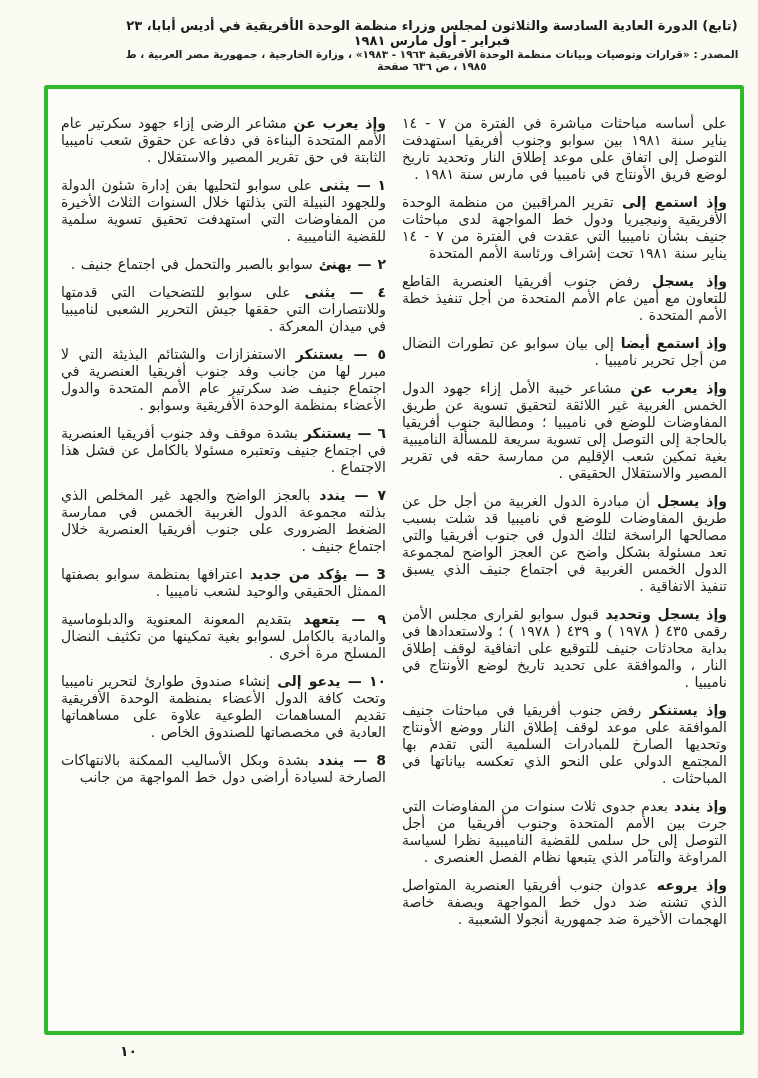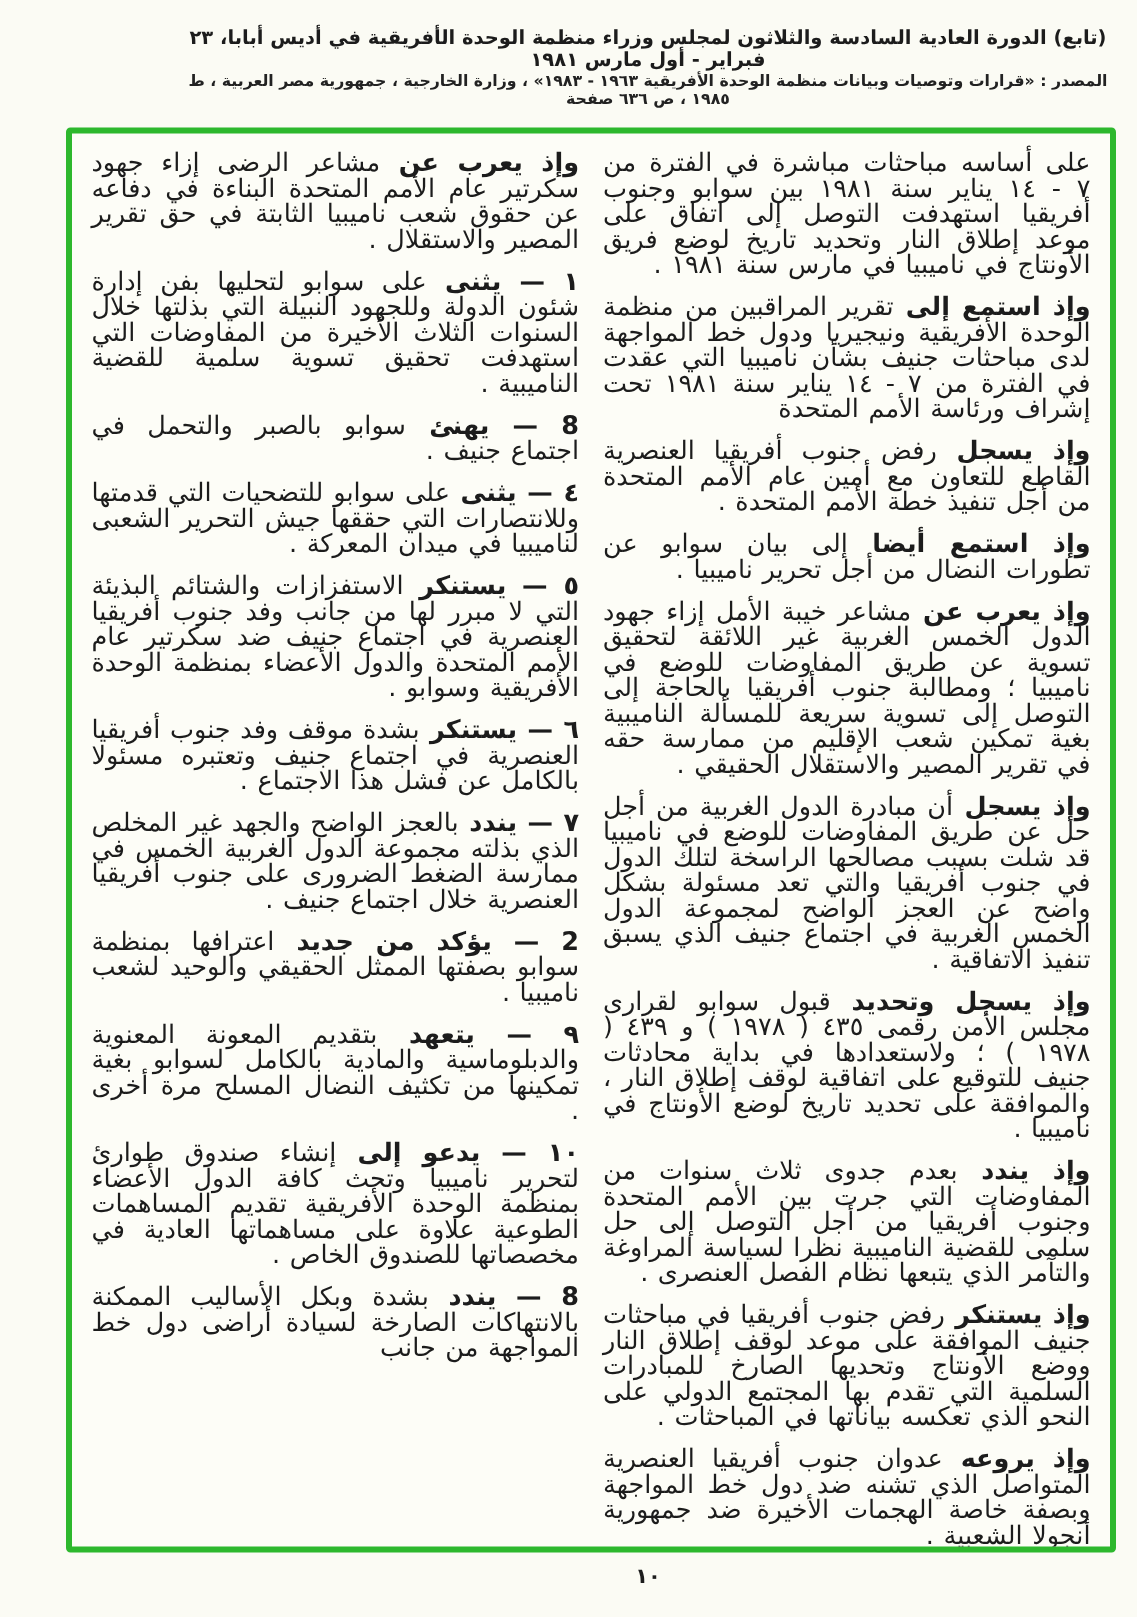--- a/index.html
+++ b/index.html
@@ -23,30 +23,31 @@
     border:4px solid var(--green);
     border-radius:3px;
     padding:12px 13px 8px;
     background:#fdfdf7;
     overflow:hidden;
   }
   .columns { display:flex; direction:rtl; gap:16px; height:100%; }
   .col {
     flex:1 1 0;
     text-align:justify;
-    font-size:17px;
+    font-size:14px;
     line-height:17px;
     word-spacing:1px;
     direction:rtl;
+    margin-top:14px;
   }
   .para { margin-bottom:11px; }
   .lead { font-weight:bold; }
 
   .page-number {
-    text-align:center;
+    text-align:left;
     font-size:14px;
     font-weight:bold;
     margin-top:8px;
   }
 </style>
 </head>
 <body>
 
 <div class="page">
 
@@ -58,33 +59,33 @@
   <div class="green-box">
     <div class="columns">
       <div class="col" id="col-right">
           <p class="para">على أساسه مباحثات مباشرة في الفترة من ٧ - ١٤ يناير سنة ١٩٨١ بين سوابو وجنوب أفريقيا استهدفت التوصل إلى اتفاق على موعد إطلاق النار وتحديد تاريخ لوضع فريق الأونتاج في ناميبيا في مارس سنة ١٩٨١ .</p>
           <p class="para"><span class="lead">وإذ استمع إلى </span>تقرير المراقبين من منظمة الوحدة الأفريقية ونيجيريا ودول خط المواجهة لدى مباحثات جنيف بشأن ناميبيا التي عقدت في الفترة من ٧ - ١٤ يناير سنة ١٩٨١ تحت إشراف ورئاسة الأمم المتحدة</p>
           <p class="para"><span class="lead">وإذ يسجل </span>رفض جنوب أفريقيا العنصرية القاطع للتعاون مع أمين عام الأمم المتحدة من أجل تنفيذ خطة الأمم المتحدة .</p>
           <p class="para"><span class="lead">وإذ استمع أيضا </span>إلى بيان سوابو عن تطورات النضال من أجل تحرير ناميبيا .</p>
           <p class="para"><span class="lead">وإذ يعرب عن </span>مشاعر خيبة الأمل إزاء جهود الدول الخمس الغربية غير اللائقة لتحقيق تسوية عن طريق المفاوضات للوضع في ناميبيا ؛ ومطالبة جنوب أفريقيا بالحاجة إلى التوصل إلى تسوية سريعة للمسألة الناميبية بغية تمكين شعب الإقليم من ممارسة حقه في تقرير المصير والاستقلال الحقيقي .</p>
           <p class="para"><span class="lead">وإذ يسجل </span>أن مبادرة الدول الغربية من أجل حل عن طريق المفاوضات للوضع في ناميبيا قد شلت بسبب مصالحها الراسخة لتلك الدول في جنوب أفريقيا والتي تعد مسئولة بشكل واضح عن العجز الواضح لمجموعة الدول الخمس الغربية في اجتماع جنيف الذي يسبق تنفيذ الاتفاقية .</p>
           <p class="para"><span class="lead">وإذ يسجل وتحديد </span>قبول سوابو لقرارى مجلس الأمن رقمى ٤٣٥ ( ١٩٧٨ ) و ٤٣٩ ( ١٩٧٨ ) ؛ ولاستعدادها في بداية محادثات جنيف للتوقيع على اتفاقية لوقف إطلاق النار ، والموافقة على تحديد تاريخ لوضع الأونتاج في ناميبيا .</p>
+          <p class="para"><span class="lead">وإذ يستنكر </span>رفض جنوب أفريقيا في مباحثات جنيف الموافقة على موعد لوقف إطلاق النار ووضع الأونتاج وتحديها الصارخ للمبادرات السلمية التي تقدم بها المجتمع الدولي على النحو الذي تعكسه بياناتها في المباحثات .</p>
           <p class="para"><span class="lead">وإذ يندد </span>بعدم جدوى ثلاث سنوات من المفاوضات التي جرت بين الأمم المتحدة وجنوب أفريقيا من أجل التوصل إلى حل سلمى للقضية الناميبية نظرا لسياسة المراوغة والتآمر الذي يتبعها نظام الفصل العنصرى .</p>
-          <p class="para"><span class="lead">وإذ يستنكر </span>رفض جنوب أفريقيا في مباحثات جنيف الموافقة على موعد لوقف إطلاق النار ووضع الأونتاج وتحديها الصارخ للمبادرات السلمية التي تقدم بها المجتمع الدولي على النحو الذي تعكسه بياناتها في المباحثات .</p>
           <p class="para"><span class="lead">وإذ يروعه </span>عدوان جنوب أفريقيا العنصرية المتواصل الذي تشنه ضد دول خط المواجهة وبصفة خاصة الهجمات الأخيرة ضد جمهورية أنجولا الشعبية .</p>
         </div>
       <div class="col" id="col-left">
           <p class="para"><span class="lead">وإذ يعرب عن </span>مشاعر الرضى إزاء جهود سكرتير عام الأمم المتحدة البناءة في دفاعه عن حقوق شعب ناميبيا الثابتة في حق تقرير المصير والاستقلال .</p>
           <p class="para"><span class="lead">١ — يثنى </span>على سوابو لتحليها بفن إدارة شئون الدولة وللجهود النبيلة التي بذلتها خلال السنوات الثلاث الأخيرة من المفاوضات التي استهدفت تحقيق تسوية سلمية للقضية الناميبية .</p>
-          <p class="para"><span class="lead">8 — يهنئ </span>سوابو بالصبر والتحمل في اجتماع جنيف .</p>
+          <p class="para"><span class="lead">٢ — يهنئ </span>سوابو بالصبر والتحمل في اجتماع جنيف .</p>
           <p class="para"><span class="lead">٤ — يثنى </span>على سوابو للتضحيات التي قدمتها وللانتصارات التي حققها جيش التحرير الشعبى لناميبيا في ميدان المعركة .</p>
           <p class="para"><span class="lead">٥ — يستنكر </span>الاستفزازات والشتائم البذيئة التي لا مبرر لها من جانب وفد جنوب أفريقيا العنصرية في اجتماع جنيف ضد سكرتير عام الأمم المتحدة والدول الأعضاء بمنظمة الوحدة الأفريقية وسوابو .</p>
           <p class="para"><span class="lead">٦ — يستنكر </span>بشدة موقف وفد جنوب أفريقيا العنصرية في اجتماع جنيف وتعتبره مسئولا بالكامل عن فشل هذا الاجتماع .</p>
           <p class="para"><span class="lead">٧ — يندد </span>بالعجز الواضح والجهد غير المخلص الذي بذلته مجموعة الدول الغربية الخمس في ممارسة الضغط الضرورى على جنوب أفريقيا العنصرية خلال اجتماع جنيف .</p>
-          <p class="para"><span class="lead">2 — يؤكد من جديد </span>اعترافها بمنظمة سوابو بصفتها الممثل الحقيقي والوحيد لشعب ناميبيا .</p>
+          <p class="para"><span class="lead">3 — يؤكد من جديد </span>اعترافها بمنظمة سوابو بصفتها الممثل الحقيقي والوحيد لشعب ناميبيا .</p>
           <p class="para"><span class="lead">٩ — يتعهد </span>بتقديم المعونة المعنوية والدبلوماسية والمادية بالكامل لسوابو بغية تمكينها من تكثيف النضال المسلح مرة أخرى .</p>
           <p class="para"><span class="lead">١٠ — يدعو إلى </span>إنشاء صندوق طوارئ لتحرير ناميبيا وتحث كافة الدول الأعضاء بمنظمة الوحدة الأفريقية تقديم المساهمات الطوعية علاوة على مساهماتها العادية في مخصصاتها للصندوق الخاص .</p>
           <p class="para"><span class="lead">8 — يندد </span>بشدة وبكل الأساليب الممكنة بالانتهاكات الصارخة لسيادة أراضى دول خط المواجهة من جانب</p>
         </div>
     </div>
   </div>
 
   <div class="page-number">١٠</div>
 
 </div>

